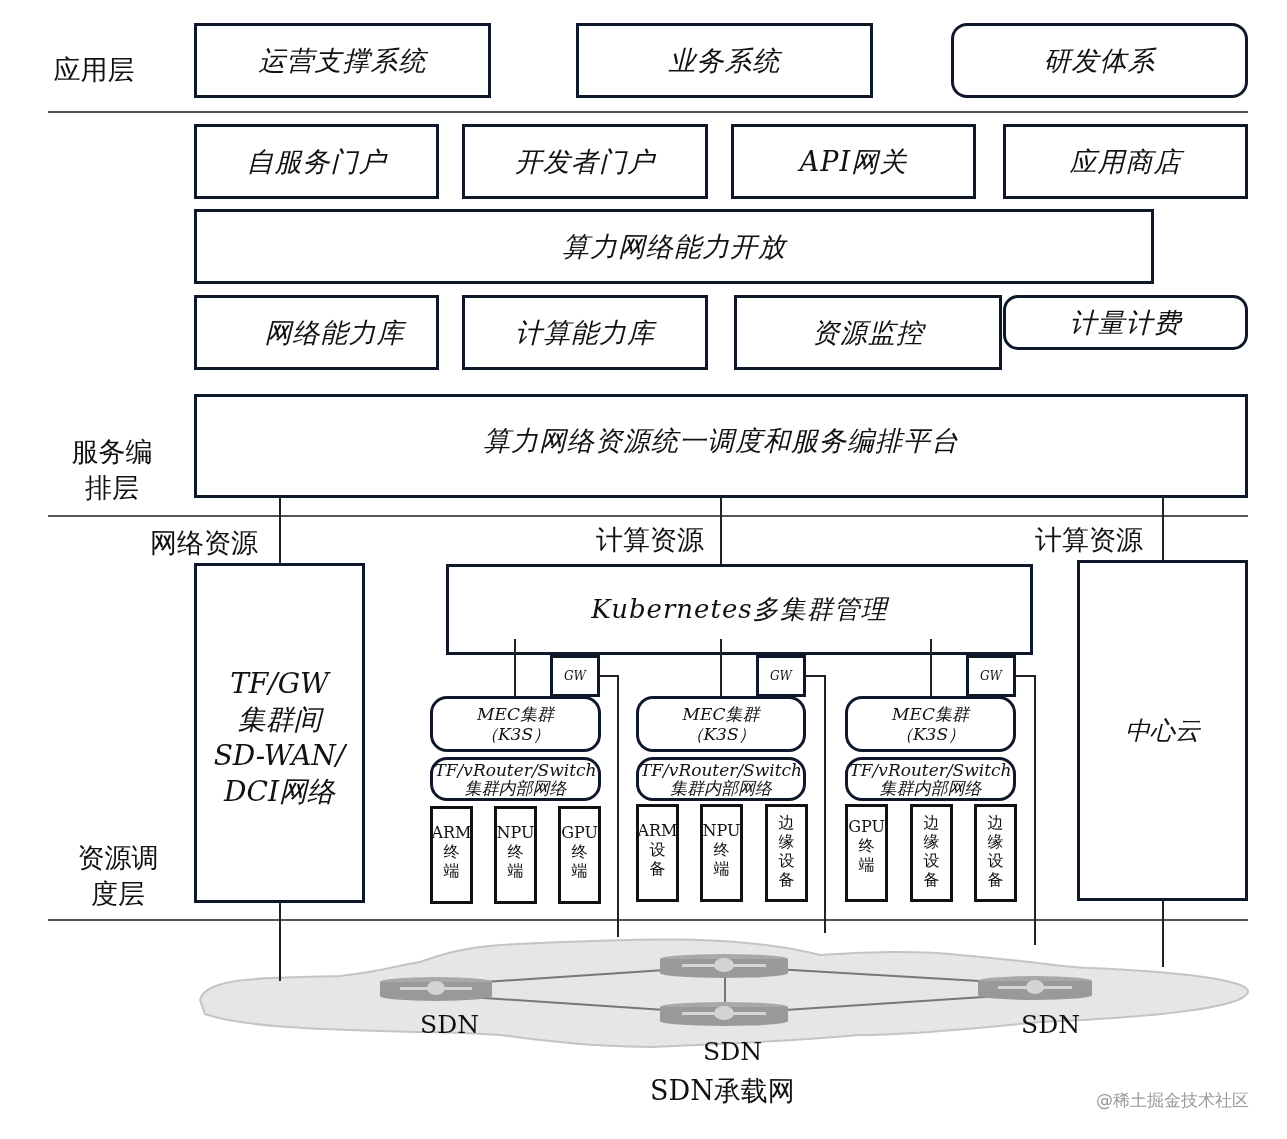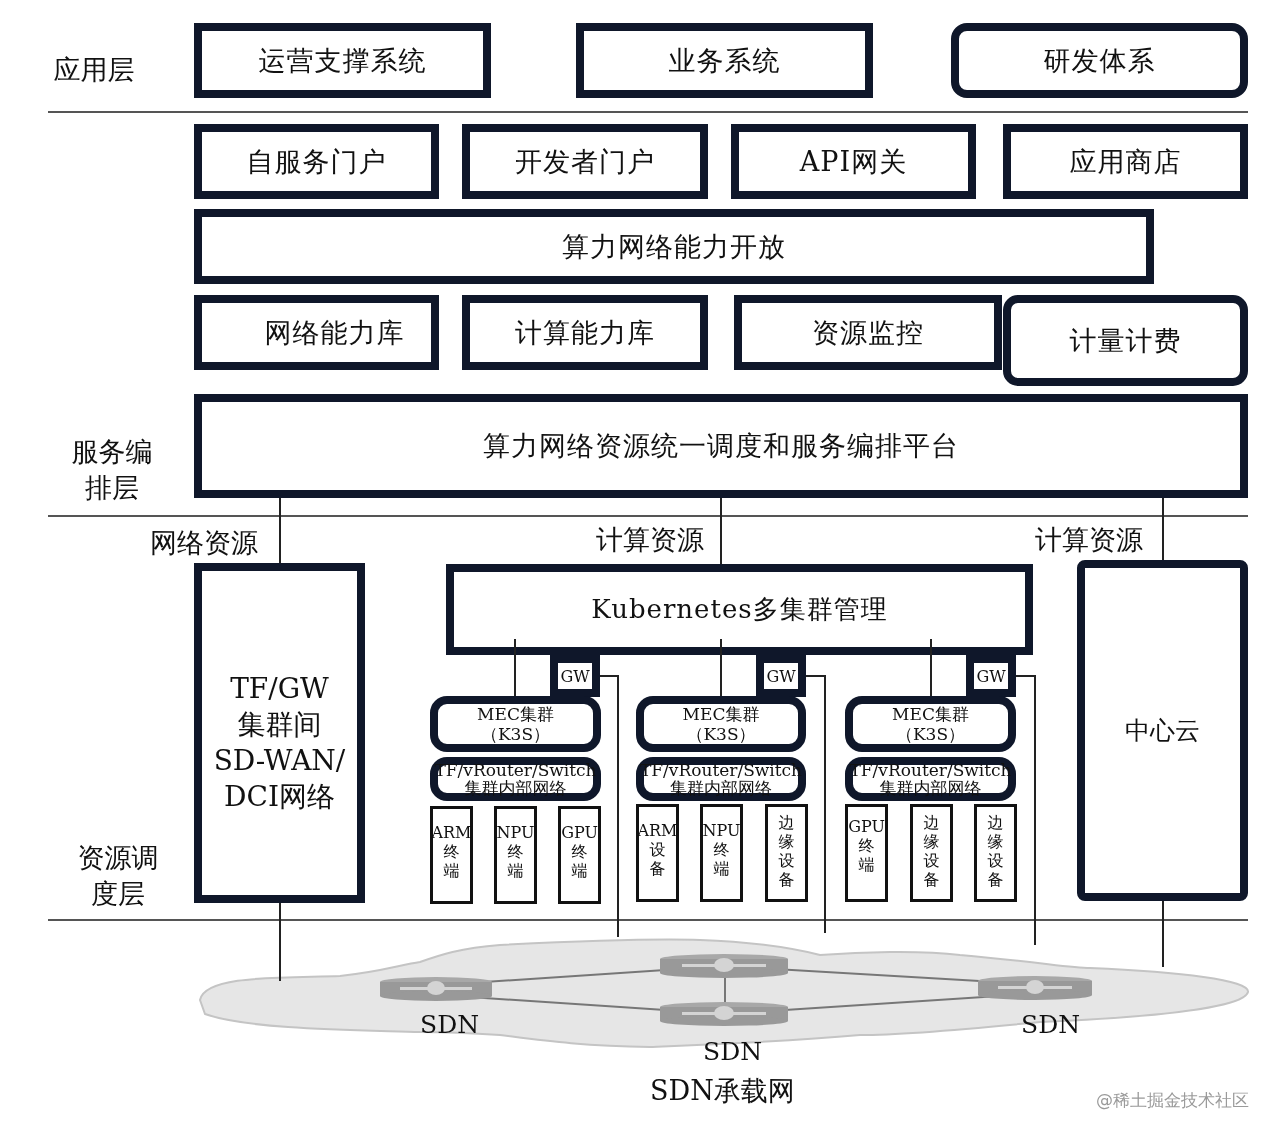--- a/index.html
+++ b/index.html
@@ -1,31 +1,31 @@
 <!DOCTYPE html>
 <html><head>
 <meta charset="utf-8">
 <style>
   html, body { margin:0; padding:0; background:#ffffff; }
   body { width:1287px; height:1139px; position:relative; overflow:hidden;
          font-family:"DejaVu Serif","Liberation Serif",serif; color:#111; }
-  .box { position:absolute; box-sizing:border-box; border:8px solid #0f172a; background:#fff;
-         display:flex; align-items:center; justify-content:center; text-align:right; }
+  .box { position:absolute; box-sizing:border-box; border:3px solid #0f172a; background:#fff;
+         display:flex; align-items:center; justify-content:center; text-align:right;font-style:italic; }
   .lbl { font-size:27px; letter-spacing:1px; white-space:nowrap; }
   .lyr { position:absolute; font-size:27px; line-height:36px; text-align:center; }
   .sec { position:absolute; font-size:27px; white-space:nowrap; }
   .hline { position:absolute; left:48px; width:1200px; height:2px; background:#555; }
   .vline { position:absolute; width:2px; background:#222; }
   .hseg { position:absolute; height:2px; background:#222; }
   .small { font-size:17px; line-height:20px;border-radius:17px; }
   .dev { position:absolute; box-sizing:border-box; border:3px solid #111; background:#fff;
          font-size:16px; line-height:19px; text-align:center; padding-top:14px; overflow:visible; }
   .dev .en { display:block; margin-left:-4px; margin-right:-4px; white-space:nowrap; }
   .dev .zh { display:block; width:1em; margin:0 auto; }
-  .gw { font-size:16px; }
+  .gw { font-size:12px; }
   svg { position:absolute; left:0; top:0; }
   .sdn { position:absolute; font-size:25px; }
   .watermark { position:absolute; font-family:"DejaVu Sans","Liberation Sans",sans-serif; font-size:17px; color:#9a9a9a; }
 </style>
 </head>
 <body>
 
 <svg width="1287" height="1139">
   <path d="M200,1000 C205,975 280,978 340,976 C380,972 400,965 420,962 C440,955 460,948 500,945 C560,942 640,938 700,940 C760,942 800,950 820,955 C860,952 920,950 960,955 C1040,962 1070,968 1090,968 C1180,972 1250,980 1248,992 C1245,1005 1180,1016 1040,1022 C980,1028 900,1035 860,1035 C780,1042 700,1045 650,1047 C580,1046 540,1040 500,1035 C470,1033 440,1032 420,1032 C360,1030 250,1030 205,1014 Z" fill="#e6e6e6" stroke="#c4c4c4" stroke-width="2"></path>
   <line x1="440" y1="985" x2="725" y2="966" stroke="#777" stroke-width="2"></line>
@@ -101,21 +101,21 @@
 
 <div class="box" style="left:194px; top:295px; width:245px; height:75px;padding-left:36px;">
     <span class="lbl">网络能力库</span>
   </div>
 <div class="box" style="left:462px; top:295px; width:246px; height:75px;">
     <span class="lbl">计算能力库</span>
   </div>
 <div class="box" style="left:734px; top:295px; width:268px; height:75px;">
     <span class="lbl">资源监控</span>
   </div>
-<div class="box" style="left:1003px; top:295px; width:245px; height:91px;border-radius:15px;">
+<div class="box" style="left:1003px; top:295px; width:245px; height:55px;border-radius:15px;">
     <span class="lbl">计量计费</span>
   </div>
 
 <div class="box" style="left:194px; top:394px; width:1054px; height:104px; align-items:flex-start; padding-top:26px;">
     <span class="lbl">算力网络资源统一调度和服务编排平台</span>
   </div>
 
 <div class="vline" style="left:279px; top:498px; height:66px;"></div>
 <div class="vline" style="left:720px; top:498px; height:66px;"></div>
 <div class="vline" style="left:1162px; top:498px; height:64px;"></div>
@@ -210,21 +210,21 @@
   </div>
 <div class="dev" style="left:910px; top:804px; width:43px; height:98px; padding-top:6px;">
     <span class="en"></span>
     <span class="zh">边缘设备</span>
   </div>
 <div class="dev" style="left:974px; top:804px; width:43px; height:98px; padding-top:6px;">
     <span class="en"></span>
     <span class="zh">边缘设备</span>
   </div>
 
-<div class="box" style="left:1077px; top:560px; width:171px; height:341px; flex-direction:column; font-size:25px; line-height:34px;border-radius:8px;">
+<div class="box" style="left:1077px; top:560px; width:171px; height:341px; flex-direction:column; font-size:25px; line-height:34px;">
   <span>中心云</span>
 </div>
 <div class="vline" style="left:1162px; top:901px; height:66px;"></div>
 
 <div class="sdn" style="left:420px; top:1010px;">SDN</div>
 <div class="sdn" style="left:703px; top:1037px;">SDN</div>
 <div class="sdn" style="left:1021px; top:1010px;">SDN</div>
 <div class="sdn" style="left:650px; top:1073px; font-size:27px;">SDN承载网</div>
 
 <div class="watermark" style="left:1096px; top:1089px;">@稀土掘金技术社区</div>

